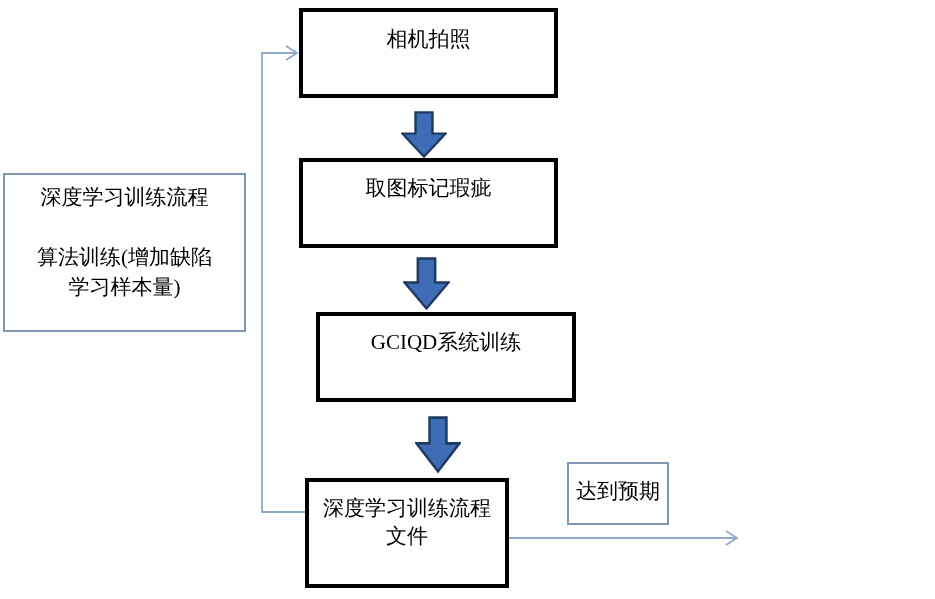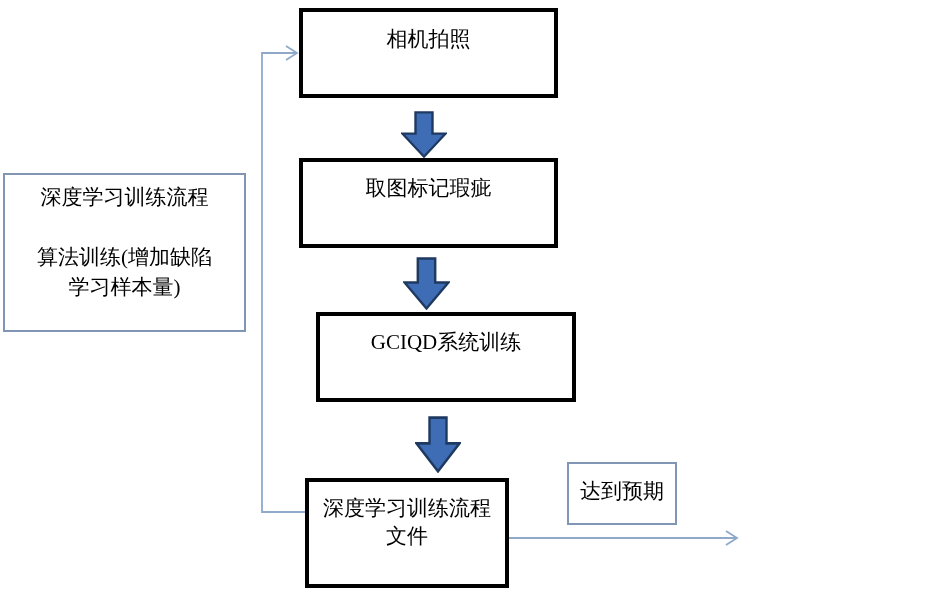--- a/index.html
+++ b/index.html
@@ -36,21 +36,21 @@
     position:absolute;left:0;top:0;width:935px;height:599px;
     pointer-events:none;
   }
   
   #node-camera {left:299px;top:8px;  width:259px;height:90px; padding-top:13px;}
   #node-mark   {left:299px;top:158px;width:259px;height:90px; padding-top:12px;}
   #node-train  {left:300px;top:312px;width:260px;height:90px; padding-top:12px;margin-left:16px;}
   #node-update {left:305px;top:478px;width:204px;height:110px;padding-top:12px;}
   #node-done   {left:742px;top:492px;width:185px;height:85px; padding-top:12px;}
   #side-note   {left:3px;  top:158px;width:243px;height:159px;padding-top:7px;margin-top:15px;}
-  #edge-label  {left:567px;top:462px;width:110px;height:63px; padding-top:12px;}
+  #edge-label  {left:567px;top:462px;width:102px;height:63px; padding-top:12px;}
   #block-arrow-1{left:401px;top:111px;}
   #block-arrow-2{left:403px;top:257px;}
   #block-arrow-3{left:415px;top:416px;}
 </style>
 </head>
 <body>
 
 <div id="canvas">
 
   <svg id="connector-layer" viewBox="0 0 935 599" xmlns="http://www.w3.org/2000/svg">

